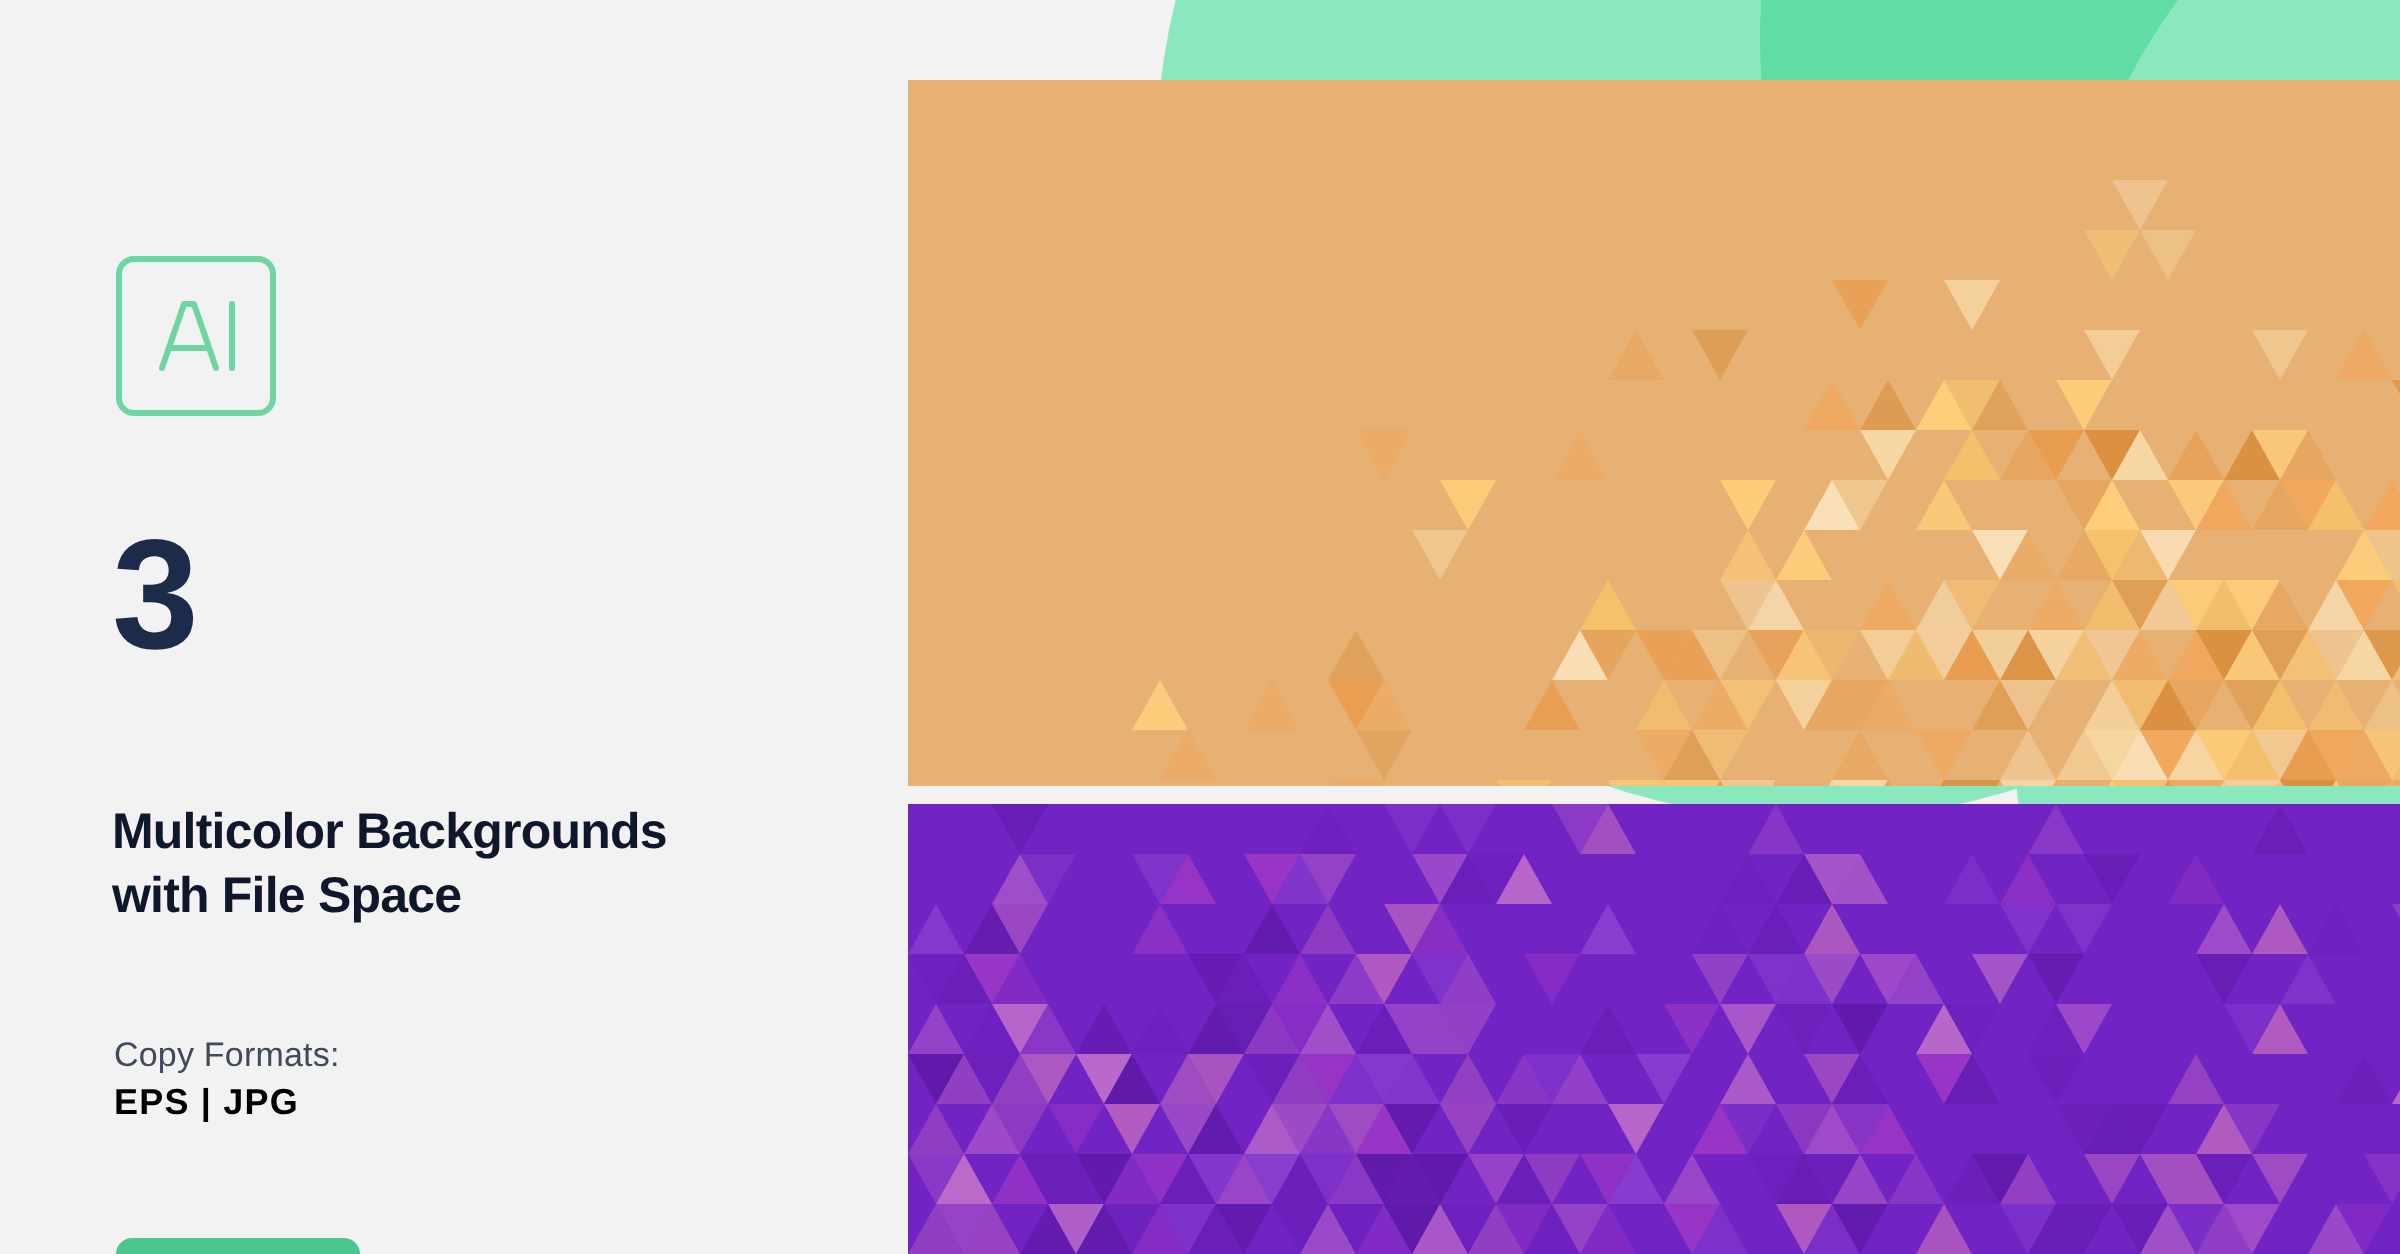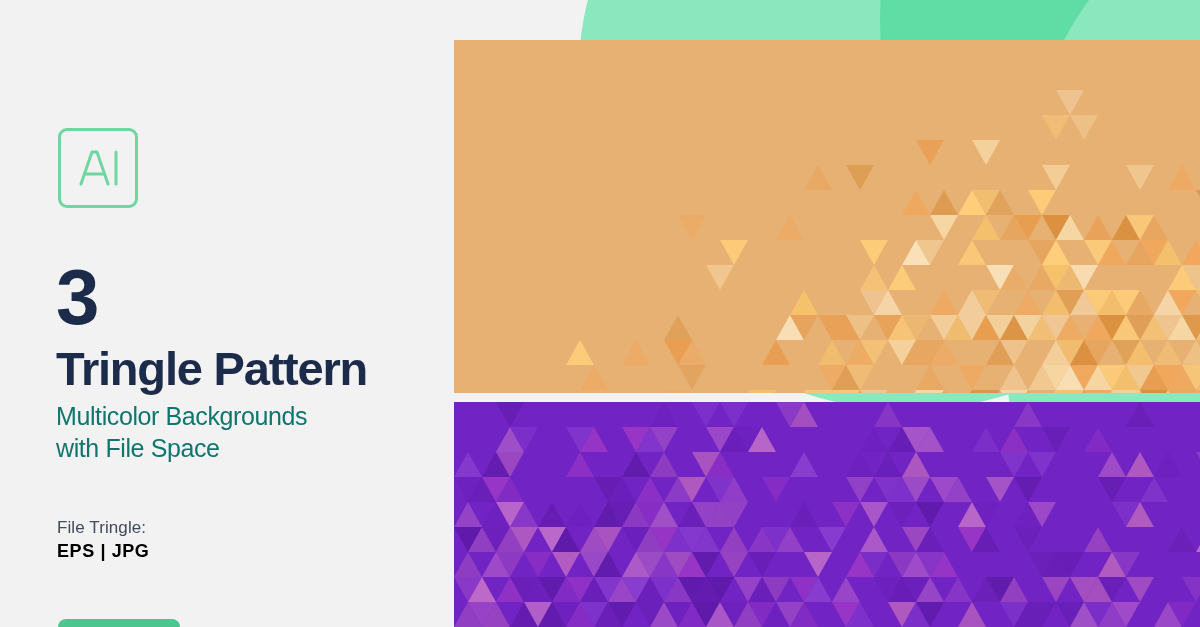--- a/index.html
+++ b/index.html
@@ -102,22 +102,22 @@
     font-weight: bold;
     color: #1c2b4a;
     letter-spacing: -1.2px;
     line-height: 1;
   }
   .headline-sub {
     position: absolute;
     left: 56px;
     top: 400px;
     font-size: 25px;
-    font-weight: normal;
-    color: #0f766e;
+    font-weight: bold;
+    color: #0f172a;
     line-height: 1.28;
     letter-spacing: -0.4px;
     width: 400px;
   }
 
   
   .formats-label {
     position: absolute;
     left: 57px;
     top: 518px;
@@ -182,24 +182,23 @@
 
   <div class="ai-badge">
     <svg width="74" height="74" viewBox="0 0 74 74" aria-hidden="true">
       <path d="M20 53 L31 21 L36 21 L47 53" fill="none" stroke="#6ed6a0" stroke-width="3" stroke-linecap="round" stroke-linejoin="round"></path>
       <line x1="24.5" y1="43" x2="42.5" y2="43" stroke="#6ed6a0" stroke-width="3" stroke-linecap="round"></line>
       <line x1="55" y1="21" x2="55" y2="53" stroke="#6ed6a0" stroke-width="3" stroke-linecap="round"></line>
     </svg>
   </div>
 
   <div class="headline-count">3</div>
-  <div class="headline-title">Tringle Pattern</div>
   <div class="headline-sub"><span>Multicolor Backgrounds</span><br><span>with File Space</span></div>
 
-  <div class="formats-label">File Tringle:</div>
+  <div class="formats-label">Copy Formats:</div>
   <div class="formats-value">EPS  |  JPG</div>
 
   <div class="cta-pill"></div>
 
   <div class="panel panel-orange">
     <svg id="svg-orange" width="746" height="353" viewBox="0 0 746 353" aria-hidden="true">
         <polygon points="602,50 630,50 616,75" fill="#fbe3bd" fill-opacity="0.38"></polygon>
         <polygon points="756,75 770,50 784,75" fill="#f2a65a" fill-opacity="0.77"></polygon>
         <polygon points="588,75 616,75 602,100" fill="#ffcf7a" fill-opacity="0.40"></polygon>
         <polygon points="616,75 644,75 630,100" fill="#f7d9a6" fill-opacity="0.39"></polygon>

